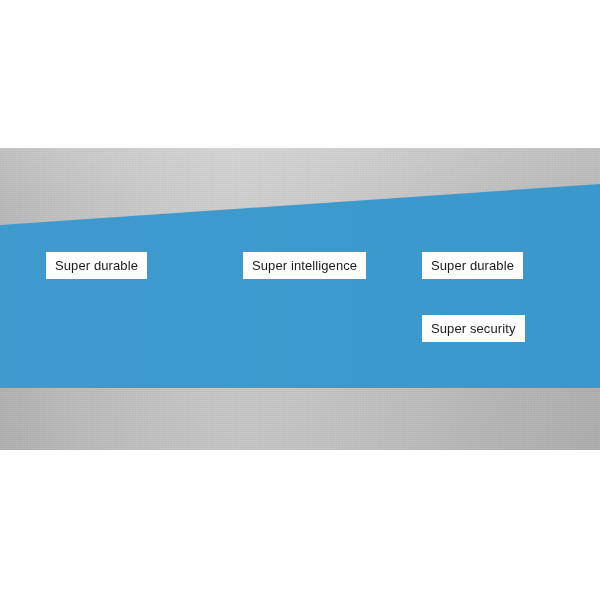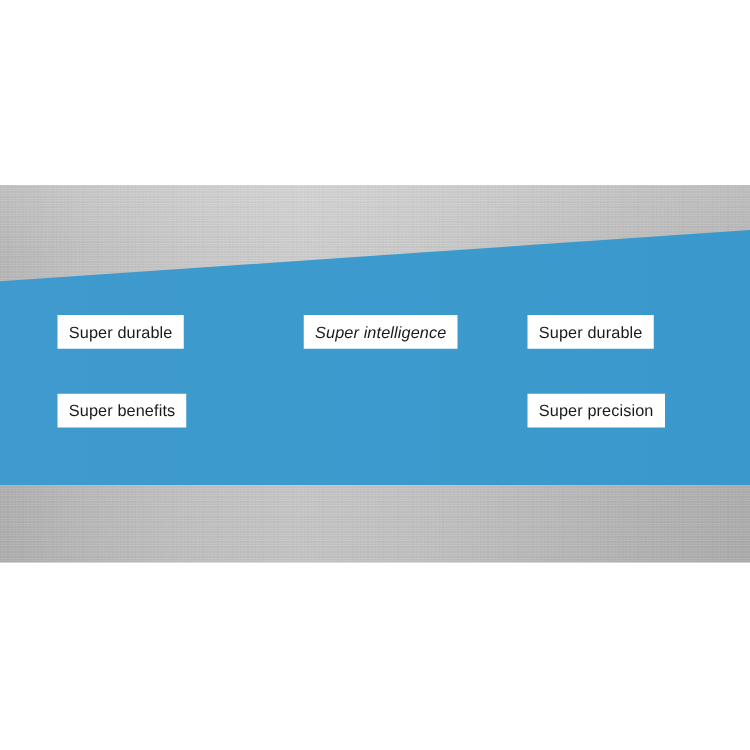--- a/index.html
+++ b/index.html
@@ -99,21 +99,21 @@
     padding: 0 9px;
     height: 27px;
     box-sizing: border-box;
     pointer-events: auto;
   }
 
   .row-1 { top: 252px; }
   .row-2 { top: 315px; }
 
   .col-1 { left: 46px; }
-  .col-2 { left: 243px; font-style: italic; }
+  .col-2 { left: 243px; }
   .col-3 { left: 422px; }
 </style>
 </head>
 <body>
 
 <div id="stage">
 
   <div class="grey-band"></div>
   <div class="grey-noise"></div>
 
@@ -131,20 +131,19 @@
   </div>
 
   <div class="label-grid">
 
     <div class="label-box row-1 col-1">Super durable</div>
 
     <div class="label-box row-1 col-2">Super intelligence</div>
 
     <div class="label-box row-1 col-3">Super durable</div>
 
-    <div class="label-box row-2 col-1">Super benefits</div>
 
 
-    <div class="label-box row-2 col-3">Super precision</div>
+    <div class="label-box row-2 col-3">Super security</div>
 
   </div>
 
 </div>
 
 </body></html>

